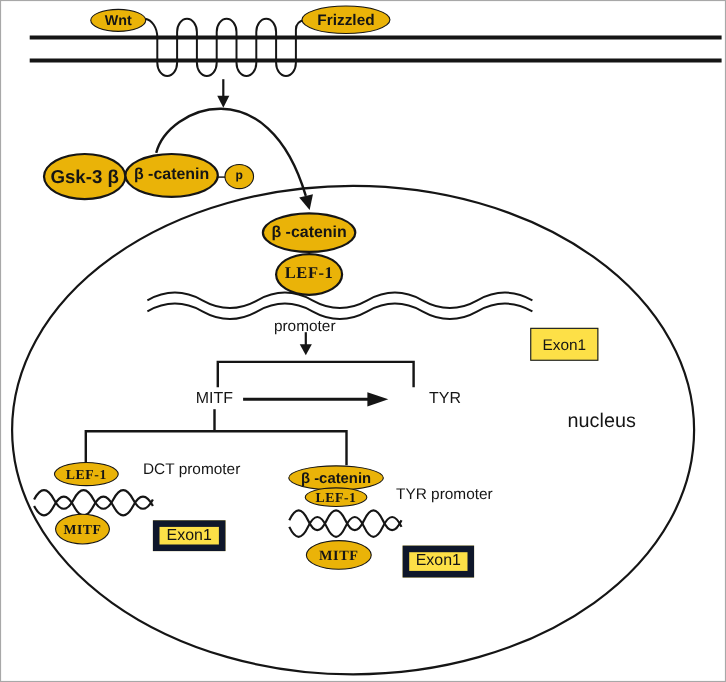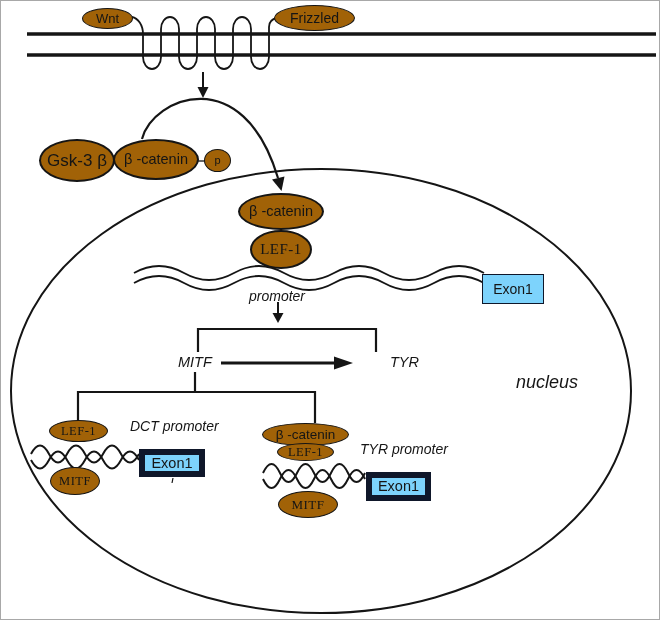--- a/index.html
+++ b/index.html
@@ -3,29 +3,29 @@
 <meta charset="utf-8">
 <style>
   html,body{margin:0;padding:0;background:#ffffff;}
   .canvas{
     position:relative;width:658px;height:618px;background:#ffffff;
     border:1px solid #a8a8a8;overflow:hidden;
     font-family:"Liberation Sans",sans-serif;color:#151515;
   }
   .lines{position:absolute;left:0;top:0;z-index:1;}
   .el{
-    position:absolute;z-index:2;background:#a16207;border:2px solid #151515;
+    position:absolute;z-index:2;background:#eab308;border:2px solid #151515;
     border-radius:50%;display:flex;align-items:center;justify-content:center;
-    line-height:1;white-space:nowrap;box-sizing:border-box;
+    line-height:1;white-space:nowrap;box-sizing:border-box;font-weight:bold;
   }
   .box{
-    position:absolute;z-index:2;background:#7dd3fc;border:6px solid #0f172a;
-    display:flex;align-items:center;justify-content:center;line-height:1;box-sizing:border-box;
+    position:absolute;z-index:2;background:#fde047;border:6px solid #0f172a;
+    display:flex;align-items:center;justify-content:center;line-height:1;box-sizing:border-box;margin-top:24px;
   }
-  .txt{position:absolute;z-index:2;line-height:1;white-space:nowrap;font-style:italic;}
+  .txt{position:absolute;z-index:2;line-height:1;white-space:nowrap;}
   .b-thick{border-width:2.5px;}
   .b-thin{border-width:1.3px;}
   .b-box-thin{border-width:1.5px;}
   .serif{font-family:"Liberation Serif",serif;letter-spacing:0.5px;text-align:center;}
 </style>
 </head>
 <body>
 
 <div class="canvas">
 

